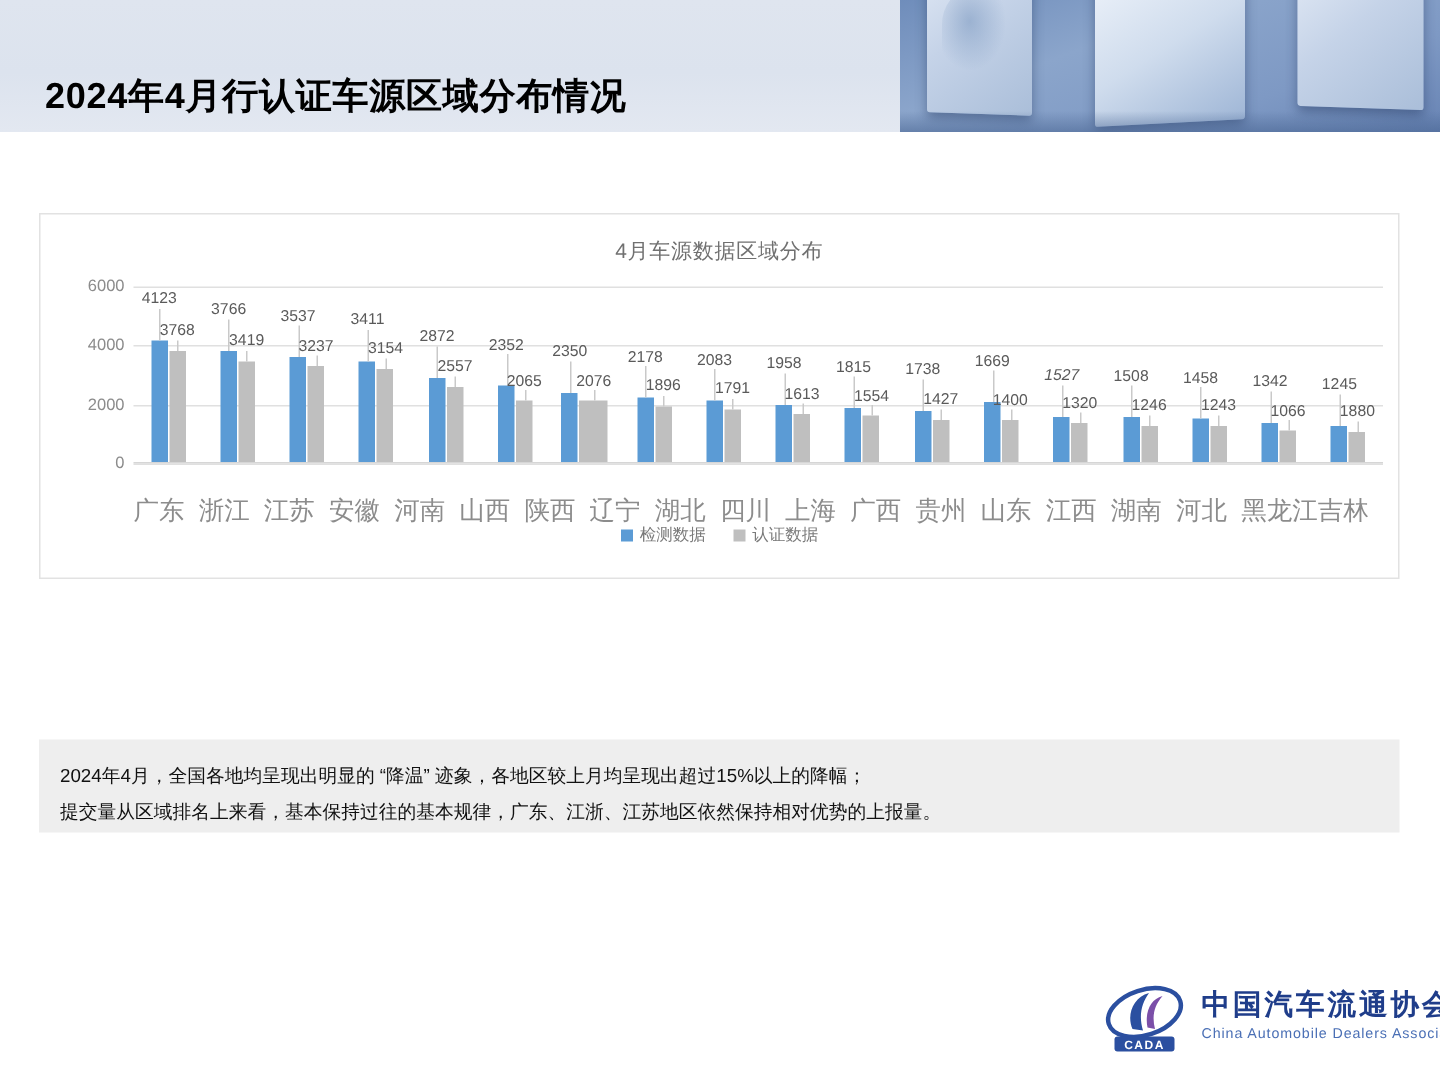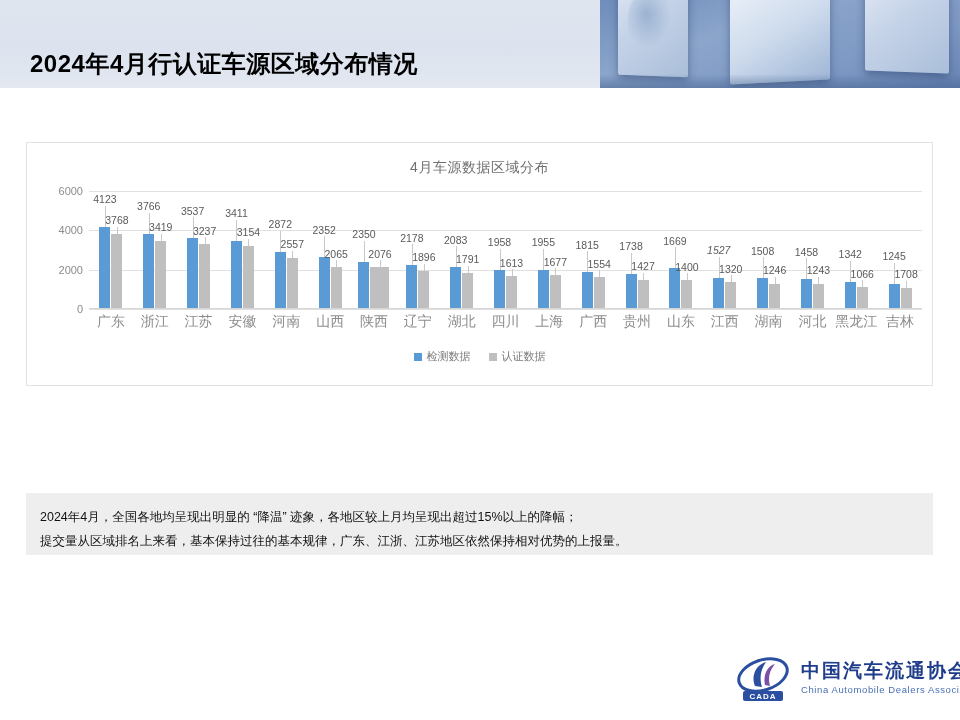--- a/index.html
+++ b/index.html
@@ -96,22 +96,23 @@
   .dlabel.gray-l { bottom:100%; margin-bottom:3px; }
   .leader {
     position:absolute; left:50%; width:1px; background:#c9c9c9;
     bottom:100%;
   }
   .x-labels {
     position:absolute; left:62px; right:12px; top:122px;
     display:flex; justify-content:space-between;
   }
   .x-label {
-    flex:1 1 0; text-align:center; font-size:14px; color:#8c8c8c;
+    flex:1 1 0; font-size:17px; color:#8c8c8c;
     white-space:nowrap;
+    margin-top:16px;
   }
   .legend {
     position:absolute; left:0; right:0; top:206px;
     display:flex; justify-content:center; align-items:center; gap:18px;
   }
   .legend-item { display:flex; align-items:center; gap:5px; }
   .legend-swatch { width:8px; height:8px; display:inline-block; }
   .legend-swatch.blue { background:#5B9BD5; }
   .legend-swatch.gray { background:#BFBFBF; }
   .legend-text { font-size:11px; color:#7a7a7a; }
@@ -265,30 +266,20 @@
             <div class="bar blue" style="height: 38.5073px;">
               <span class="dlabel blue-l" style="margin-bottom: 22px;">1958</span>
               <span class="leader" style="height: 21px;"></span>
             </div>
             <div class="bar gray" style="height: 31.7223px;">
               <span class="dlabel gray-l" style="margin-bottom: 8px;">1613</span>
               <span class="leader" style="height: 7px;"></span>
             </div>
           </div>
           <div class="cat-group">
-            <div class="bar blue" style="height: 38.4483px;">
-              <span class="dlabel blue-l" style="margin-bottom: 22px;">1955</span>
-              <span class="leader" style="height: 21px;"></span>
-            </div>
-            <div class="bar gray" style="height: 32.981px;">
-              <span class="dlabel gray-l" style="margin-bottom: 8px;">1677</span>
-              <span class="leader" style="height: 7px;"></span>
-            </div>
-          </div>
-          <div class="cat-group">
             <div class="bar blue" style="height: 35.695px;">
               <span class="dlabel blue-l" style="margin-bottom: 22px;">1815</span>
               <span class="leader" style="height: 21px;"></span>
             </div>
             <div class="bar gray" style="height: 30.562px;">
               <span class="dlabel gray-l" style="margin-bottom: 8px;">1554</span>
               <span class="leader" style="height: 7px;"></span>
             </div>
           </div>
           <div class="cat-group">
@@ -350,21 +341,21 @@
               <span class="dlabel gray-l" style="margin-bottom: 8px;">1066</span>
               <span class="leader" style="height: 7px;"></span>
             </div>
           </div>
           <div class="cat-group">
             <div class="bar blue" style="height: 24.485px;">
               <span class="dlabel blue-l" style="margin-bottom: 22px;">1245</span>
               <span class="leader" style="height: 21px;"></span>
             </div>
             <div class="bar gray" style="height: 20.178px;">
-              <span class="dlabel gray-l" style="margin-bottom: 8px;">1708</span>
+              <span class="dlabel gray-l" style="margin-bottom: 8px;">1880</span>
               <span class="leader" style="height: 7px;"></span>
             </div>
           </div>
         </div>
       <div class="axis-base"></div>
     </div>
     <div class="x-labels" id="x-labels">
         <div class="x-label">广东</div>
         <div class="x-label">浙江</div>
         <div class="x-label">江苏</div>

